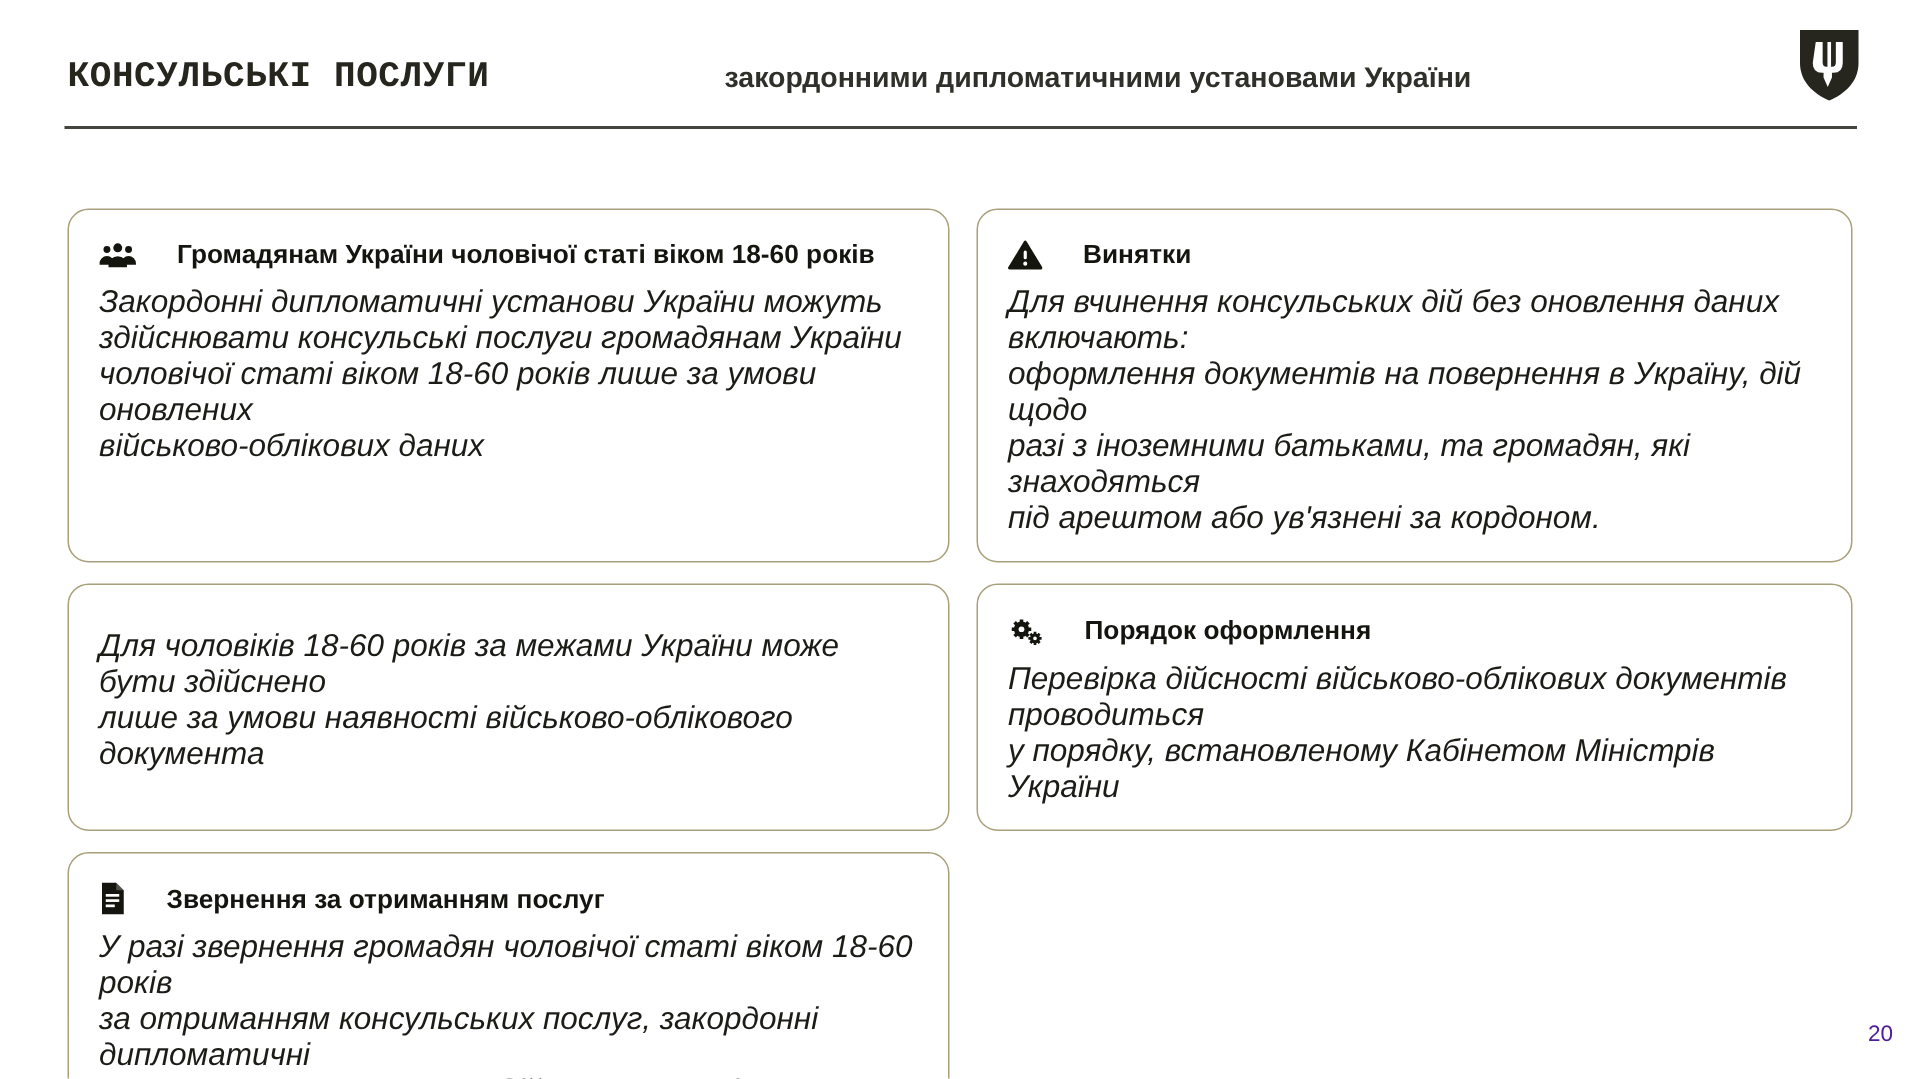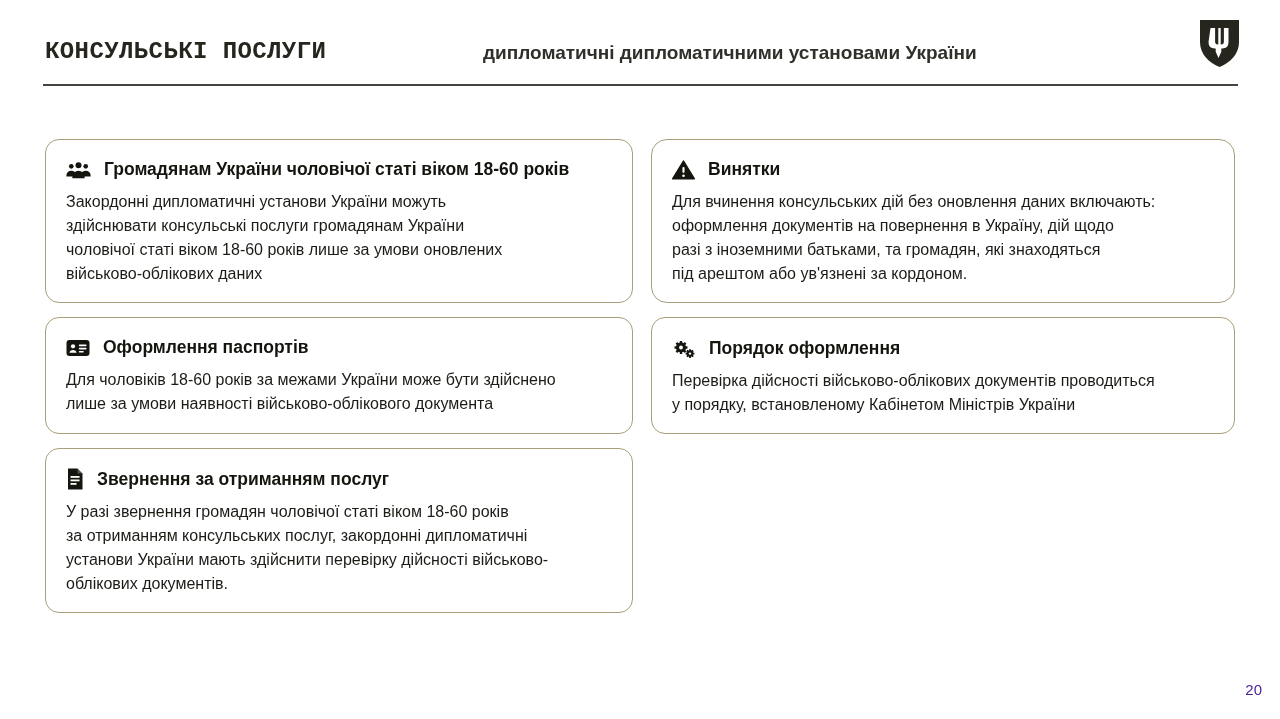--- a/index.html
+++ b/index.html
@@ -38,48 +38,49 @@
   .card {
     border:1.5px solid #a7a07a;
     border-radius:14px;
     background:#ffffff;
     padding:19px 20px 16px 20px;
   }
   .card.r1 { min-height:149px; }
   .card.r2 { min-height:112px; }
   .card.r3 { min-height:152px; }
   .c1 { grid-column:1; grid-row:1; }
-  .c4 { grid-column:2; grid-row:1;border-radius:16px; }
+  .c4 { grid-column:2; grid-row:1; }
   .c2 { grid-column:1; grid-row:2; }
   .c5 { grid-column:2; grid-row:2; }
   .c3 { grid-column:1; grid-row:3; }
   .card-head {
-    display:flex; align-items:center; gap:13px;
+    display:flex; align-items:center; gap:27px;
   }
   .card-icon { flex:0 0 auto; display:flex; align-items:center; }
   .card-icon svg { display:block; }
   .card-title {
     font-size:17.5px; font-weight:700; color:#15150f;
   }
   .card-body {
     margin-top:10px;
-    font-size:16px; line-height:24px; color:#1c1c17;
+    font-size:21px; line-height:24px; color:#1c1c17;
     white-space:pre-line;
+    font-style:italic;
   }
   
   .page-number {
     position:absolute; right:18px; bottom:21px;
     font-size:15px; color:#4c1d95;
   }
 </style>
 </head>
 <body>
 
 <div class="page-title">КОНСУЛЬСЬКІ ПОСЛУГИ</div>
-<div class="page-subtitle">дипломатичні дипломатичними установами України</div>
+<div class="page-subtitle">закордонними дипломатичними установами України</div>
 
 <div class="logo">
   <svg width="41" height="49" viewBox="0 0 41 49">
     <path d="M1 1 H40 V23 C40 35.5 31 43.5 20.5 48 C10 43.5 1 35.5 1 23 Z" fill="#26261e"></path>
     <path fill="#ffffff" d="M11.5 9 h4.6 v13.5 q0 3 2.6 3 h0.6 V9 h2.4 v16.5 h0.6 q2.6 0 2.6-3 V9 h4.6 v14 q0 6.5-6.2 6.5 h-1 v3.2 l-2.8 6.3 -2.8-6.3 v-3.2 h-1 q-6.2 0-6.2-6.5 Z"></path>
   </svg>
 </div>
 
 <div class="header-rule"></div>
 
@@ -116,33 +117,20 @@
       </span>
       <span class="card-title">Винятки</span>
     </div>
     <div class="card-body">Для вчинення консульських дій без оновлення даних включають:
 оформлення документів на повернення в Україну, дій щодо
 разі з іноземними батьками, та громадян, які знаходяться
 під арештом або ув'язнені за кордоном.</div>
   </div>
 
   <div class="card c2 r2">
-    <div class="card-head">
-      <span class="card-icon">
-        <svg width="24" height="18" viewBox="0 0 24 18">
-          <rect x="0.5" y="1" width="23" height="16" rx="3" fill="#15150f"></rect>
-          <circle cx="7" cy="7.3" r="2.1" fill="#ffffff"></circle>
-          <path d="M3.4 13.8 a3.7 3.7 0 0 1 7.2 0 Z" fill="#ffffff"></path>
-          <rect x="12.8" y="5.6" width="7.8" height="1.6" rx="0.8" fill="#ffffff"></rect>
-          <rect x="12.8" y="8.8" width="7.8" height="1.6" rx="0.8" fill="#ffffff"></rect>
-          <rect x="12.8" y="12" width="5" height="1.6" rx="0.8" fill="#ffffff"></rect>
-        </svg>
-      </span>
-      <span class="card-title">Оформлення паспортів</span>
-    </div>
     <div class="card-body">Для чоловіків 18-60 років за межами України  може бути здійснено
 лише за умови наявності військово-облікового документа</div>
   </div>
 
   <div class="card c5 r2">
     <div class="card-head">
       <span class="card-icon">
         <svg width="24" height="22" viewBox="0 0 24 22">
           <g stroke="#15150f" stroke-width="2.4">
             <line x1="9" y1="4" x2="9" y2="17"></line>

